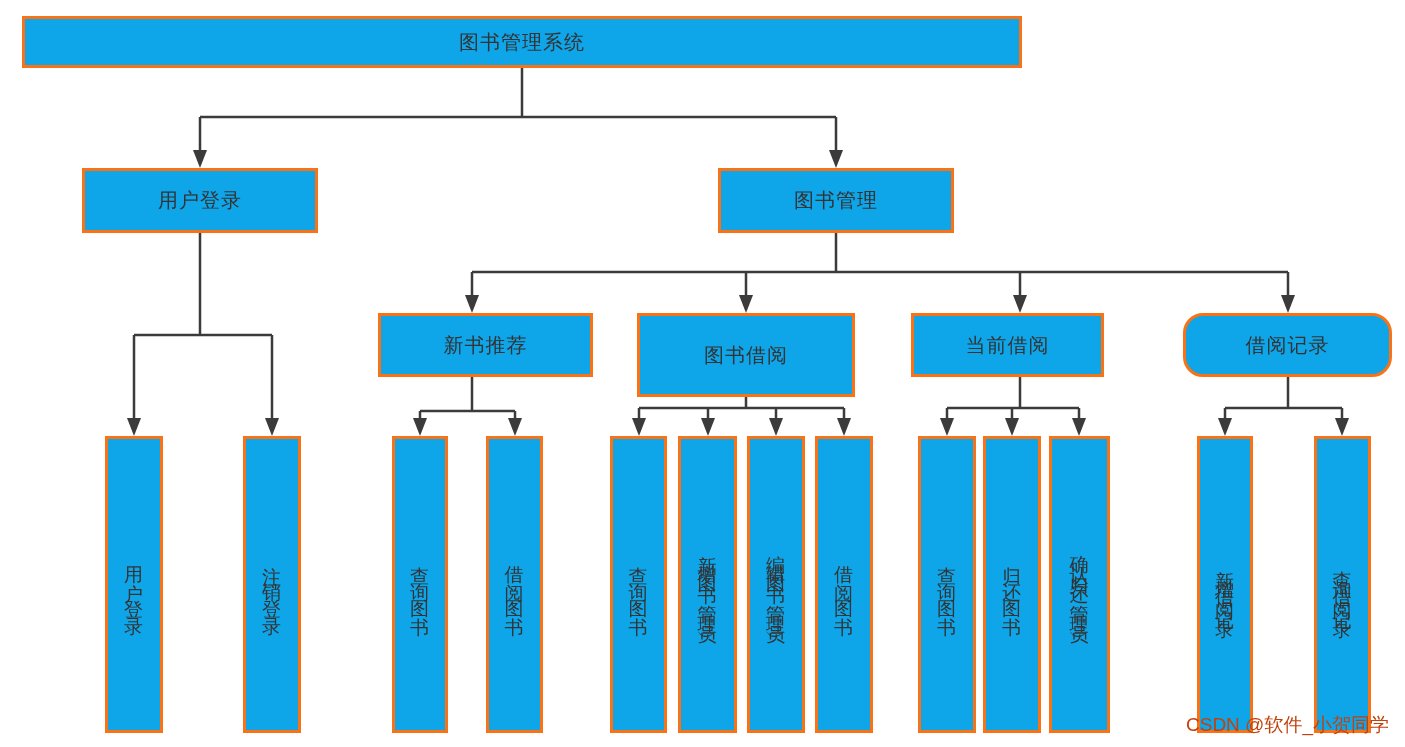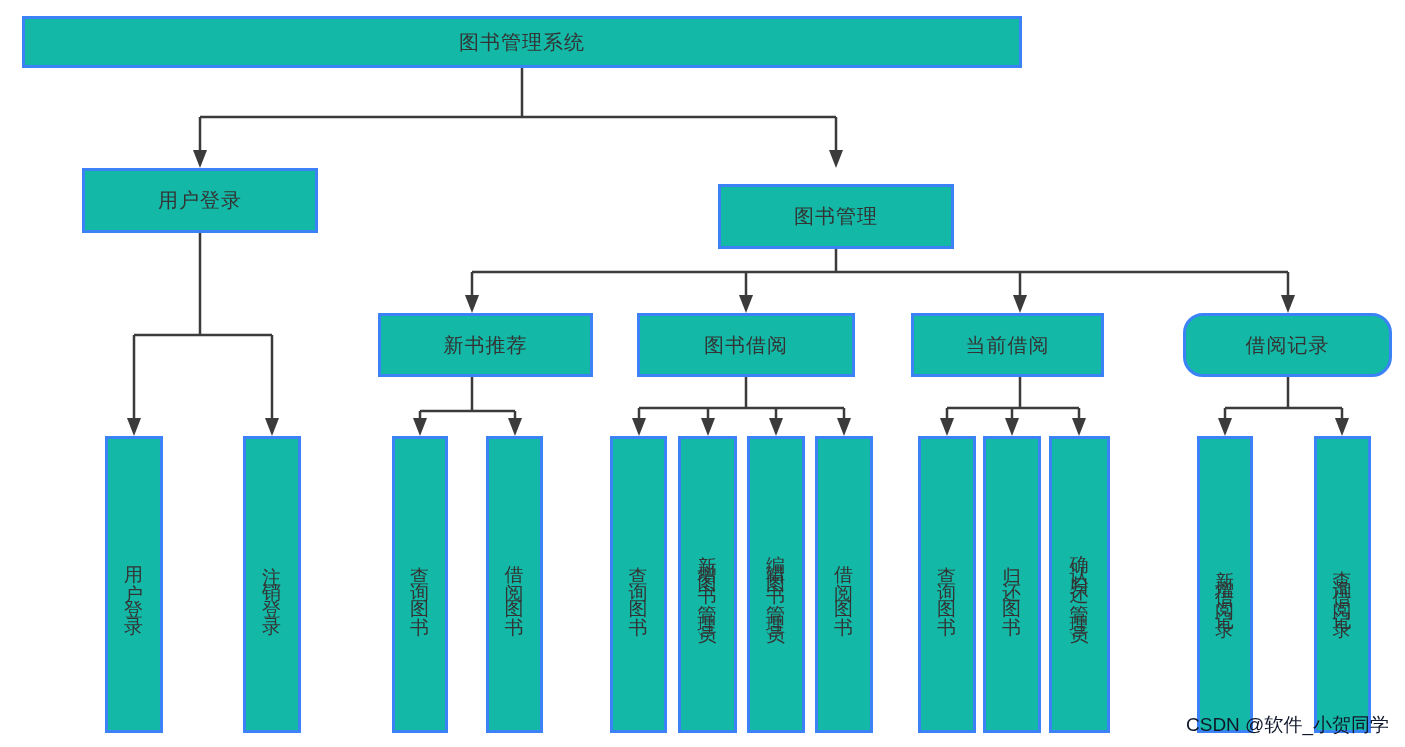--- a/index.html
+++ b/index.html
@@ -7,22 +7,22 @@
     position: relative;
     width: 1405px;
     height: 747px;
     background: #ffffff;
     font-family: "Liberation Sans", sans-serif;
     overflow: hidden;
   }
   svg.wires { position: absolute; left: 0; top: 0; z-index: 1; }
   .node {
     position: absolute;
-    background: #14b8a6;
-    border: 3px solid #3b82f6;
+    background: #0ea5e9;
+    border: 3px solid #f97316;
     box-sizing: border-box;
     display: flex;
     align-items: center;
     justify-content: center;
     color: #333333;
     z-index: 2;
   }
   .h-node { font-size: 20px; letter-spacing: 1px; }
   .v-node {
     writing-mode: vertical-rl;
@@ -30,21 +30,21 @@
     font-size: 19px;
     line-height: 1;
   }
   .v-short { letter-spacing: 17px; }
   .v-long  { letter-spacing: 10px; }
   .watermark {
     position: absolute;
     left: 1186px;
     top: 712px;
     font-size: 19px;
-    color: #0f172a;
+    color: #c2410c;
     z-index: 5;
     white-space: nowrap;
   }
 </style>
 </head>
 <body>
 
 <div class="stage">
 
   <svg class="wires" width="1405" height="747" viewBox="0 0 1405 747">
@@ -83,24 +83,24 @@
       <polygon points="1005,418 1019,418 1012,436"></polygon>
       <polygon points="1072,418 1086,418 1079,436"></polygon>
       <polygon points="1218,418 1232,418 1225,436"></polygon>
       <polygon points="1335,418 1349,418 1342,436"></polygon>
     </g>
   </svg>
 
   <div class="node h-node" style="left:22px; top:16px; width:1000px; height:52px;">图书管理系统</div>
 
   <div class="node h-node" style="left:82px; top:168px; width:236px; height:65px;">用户登录</div>
-  <div class="node h-node" style="left:718px; top:168px; width:236px; height:65px;margin-top:16px;">图书管理</div>
+  <div class="node h-node" style="left:718px; top:168px; width:236px; height:65px;">图书管理</div>
 
   <div class="node h-node" style="left:365px; top:313px; width:215px; height:64px;margin-left:13px;">新书推荐</div>
-  <div class="node h-node" style="left:637px; top:313px; width:218px; height:64px;">图书借阅</div>
+  <div class="node h-node" style="left:637px; top:313px; width:218px; height:84px;">图书借阅</div>
   <div class="node h-node" style="left:911px; top:313px; width:193px; height:64px;">当前借阅</div>
   <div class="node h-node" style="left:1183px; top:313px; width:209px; height:64px;border-radius:20px;">借阅记录</div>
 
   <div class="node v-node v-short" style="left:105px; top:436px; width:58px; height:297px;">用户登录</div>
   <div class="node v-node v-short" style="left:243px; top:436px; width:58px; height:297px;">注销登录</div>
 
   <div class="node v-node v-short" style="left:392px; top:436px; width:56px; height:297px;">查询图书</div>
   <div class="node v-node v-short" style="left:486px; top:436px; width:57px; height:297px;">借阅图书</div>
 
   <div class="node v-node v-short" style="left:610px; top:436px; width:57px; height:297px;">查询图书</div>

